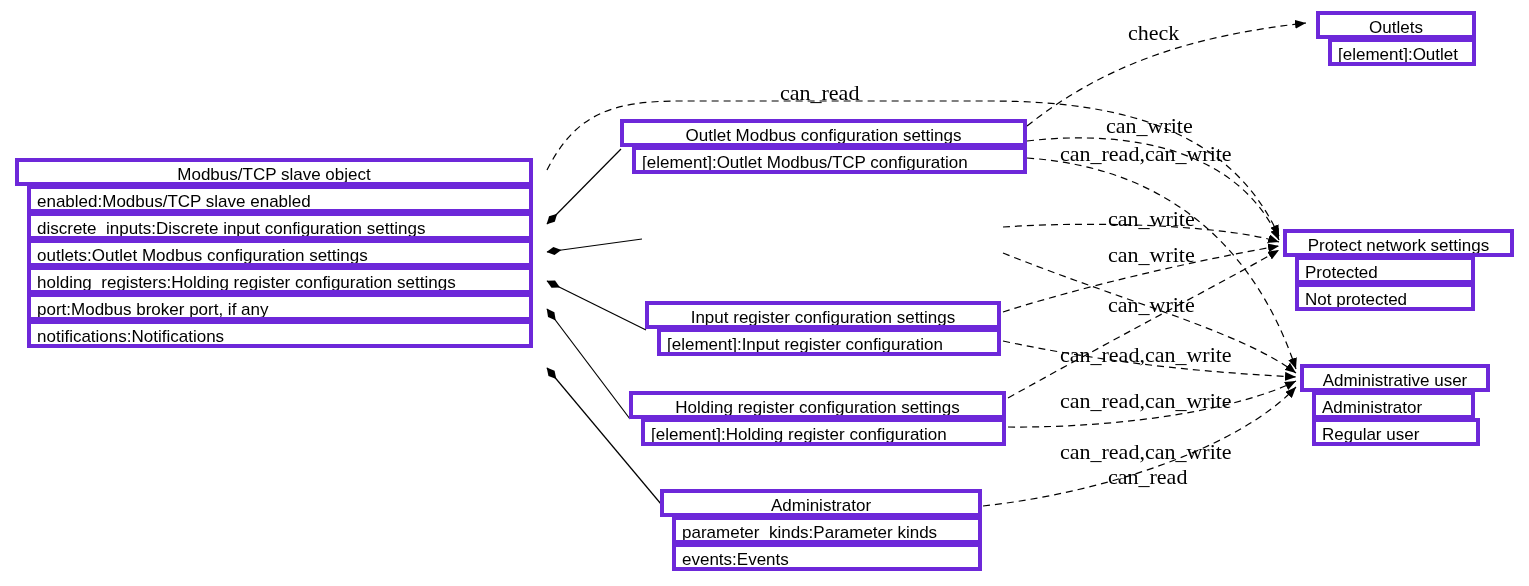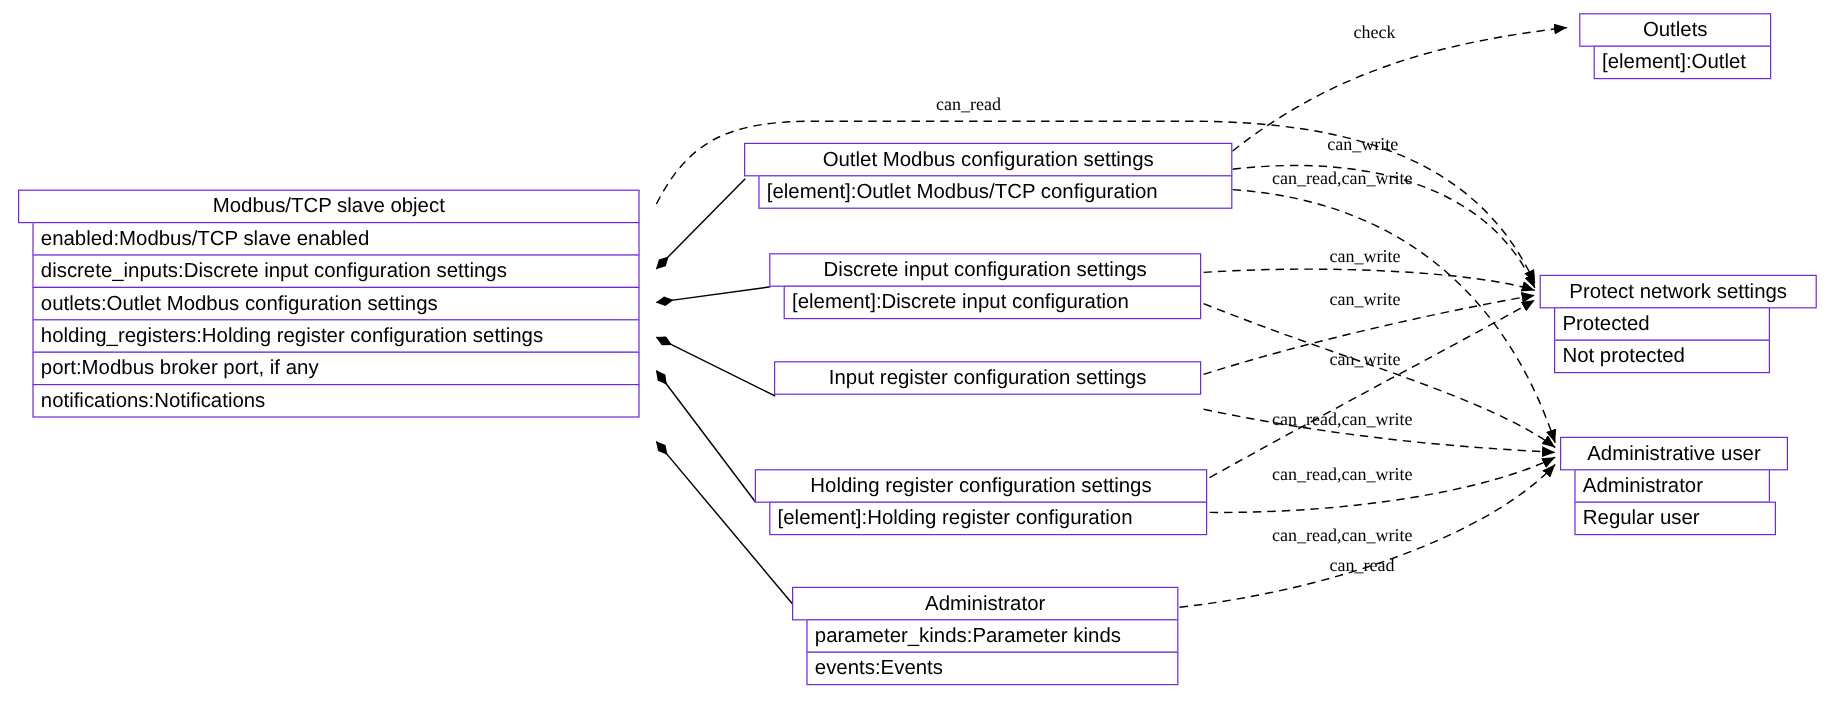--- a/index.html
+++ b/index.html
@@ -7,38 +7,38 @@
   #canvas {
     position:relative;
     width:1529px; height:586px;
     background:#ffffff;
     font-family:"Liberation Sans", sans-serif;
     overflow:hidden;
   }
   svg.edge-layer { position:absolute; left:0; top:0; }
   .node { position:absolute; }
   .seg {
-    border:1px solid #6d28d9;
+    border:4px solid #6d28d9;
     background:#ffffff;
     height:28px;
     line-height:26px;
     font-size:17px;
     color:#000;
     padding:0 6px;
     white-space:nowrap;
     overflow:hidden;
     margin-top:-1px;
   }
   .seg:first-child { margin-top:0; }
   .seg.title { text-align:center; }
   .seg.row { text-align:left;margin-left:12px; }
   .edge-label {
     position:absolute;
     font-family:"Liberation Serif", serif;
-    font-size:15px;
+    font-size:22px;
     color:#000;
     white-space:nowrap;
   }
 </style>
 </head>
 <body>
 
 <div id="canvas">
 
   <svg class="edge-layer" width="1529" height="586" viewBox="0 0 1529 586">
@@ -78,27 +78,24 @@
     <div class="seg row">holding_registers:Holding register configuration settings</div>
     <div class="seg row">port:Modbus broker port, if any</div>
     <div class="seg row">notifications:Notifications</div>
   </div>
 
   <div class="node" style="left:620px;top:119px;width:407px">
     <div class="seg title">Outlet Modbus configuration settings</div>
     <div class="seg row">[element]:Outlet Modbus/TCP configuration</div>
   </div>
 
-  <div class="node" style="left:641px;top:211px;width:360px">
-    <div class="seg title">Discrete input configuration settings</div>
-    <div class="seg row">[element]:Discrete input configuration</div>
-  </div>
 
   <div class="node" style="left:645px;top:301px;width:356px">
     <div class="seg title">Input register configuration settings</div>
+    <div class="seg row">[element]:Input register configuration</div>
   </div>
 
   <div class="node" style="left:629px;top:391px;width:377px">
     <div class="seg title">Holding register configuration settings</div>
     <div class="seg row">[element]:Holding register configuration</div>
   </div>
 
   <div class="node" style="left:660px;top:489px;width:322px">
     <div class="seg title">Administrator</div>
     <div class="seg row">parameter_kinds:Parameter kinds</div>

